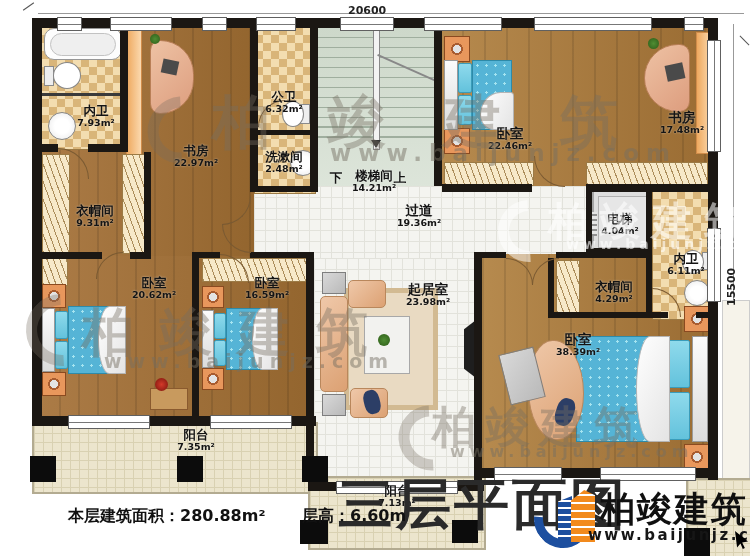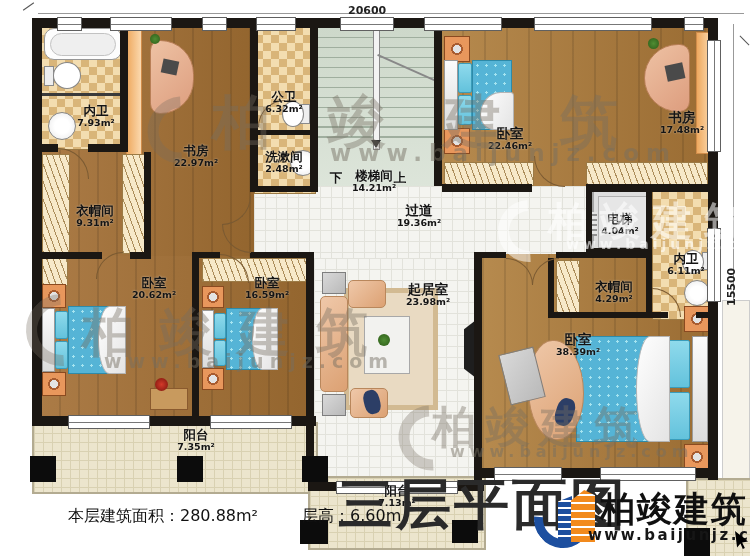--- a/index.html
+++ b/index.html
@@ -62,21 +62,21 @@
   .dim{position:absolute;z-index:7;font-size:11px;font-weight:bold;color:#222;}
   
   .wm{position:absolute;z-index:8;font-weight:bold;color:rgba(118,110,98,.40);white-space:nowrap;}
   .wmu{position:absolute;z-index:8;font-weight:bold;color:rgba(118,110,98,.48);white-space:nowrap;}
   .wmmark{position:absolute;z-index:8;border-radius:50%;
           border:11px solid rgba(118,110,98,.32);border-top-color:transparent;
           border-right-color:transparent;transform:rotate(42deg);}
   .wmw{color:rgba(255,255,255,.55);} .wmuw{color:rgba(255,255,255,.60);}
   .wmmarkw{border-color:rgba(255,255,255,.50);border-top-color:transparent;border-right-color:transparent;}
   
-  .footer-txt{position:absolute;z-index:9;font-size:16px;font-weight:normal;color:#111;white-space:nowrap;}
+  .footer-txt{position:absolute;z-index:9;font-size:16px;font-weight:bold;color:#111;white-space:nowrap;}
   .plan-title{position:absolute;z-index:8;font-size:55px;font-weight:bold;color:#2a2a2a;
               letter-spacing:3px;white-space:nowrap;}
   .brand{position:absolute;z-index:9;font-size:35px;font-weight:bold;color:#101010;
          letter-spacing:2px;white-space:nowrap;}
   .brandurl{position:absolute;z-index:9;font-size:15px;font-weight:bold;color:#161616;
             letter-spacing:2.5px;white-space:nowrap;}
   .treads{position:absolute;z-index:2;
           background-image:repeating-linear-gradient(0deg,#9fae9e 0 1.5px,transparent 1.5px 10px);}
   .cursor{position:absolute;z-index:10;background:#000;
           clip-path:polygon(0 0,100% 58%,55% 64%,76% 94%,60% 100%,42% 70%,16% 92%);}

